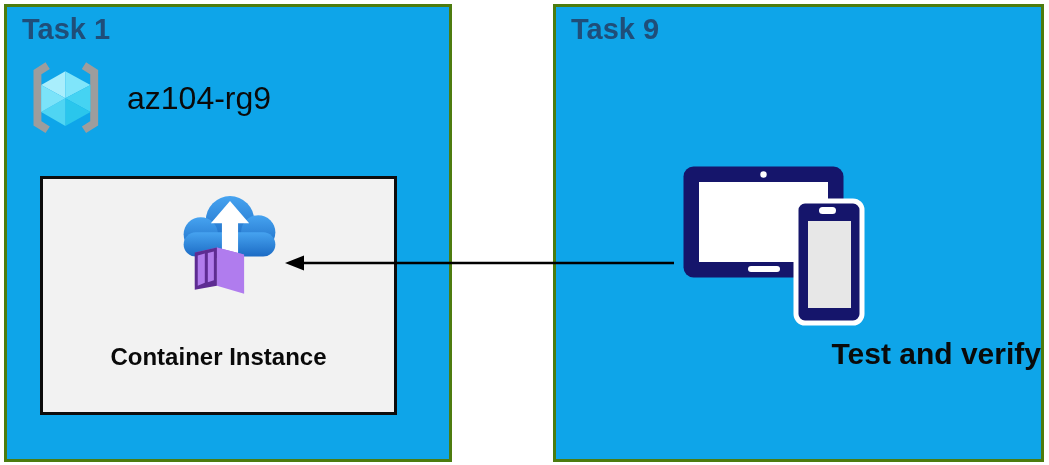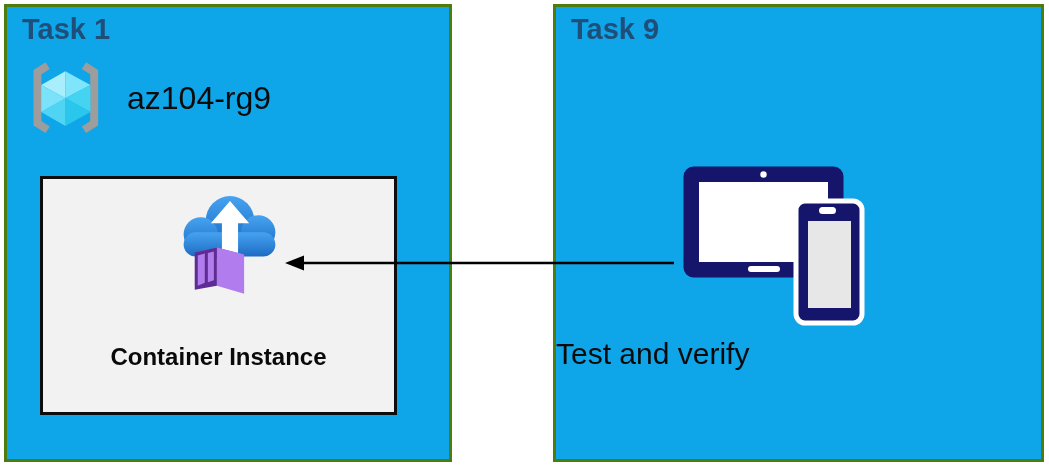--- a/index.html
+++ b/index.html
@@ -66,23 +66,23 @@
     color: #0a0a0a;
     white-space: nowrap;
     margin-top: 12px;
   }
   .devices-icon { position: absolute; left: 126px; top: 158px; width: 184px; height: 162px; }
   .devices-label {
     position: absolute;
     left: 0;
     top: 330px;
     width: 100%;
-    text-align: left;
+    text-align: right;
     font-size: 30px;
-    font-weight: 400;
+    font-weight: 700;
     color: #0a0a0a;
     white-space: nowrap;
   }
   .arrow-overlay {
     position: absolute;
     left: 0;
     top: 0;
     width: 1049px;
     height: 465px;
     pointer-events: none;

